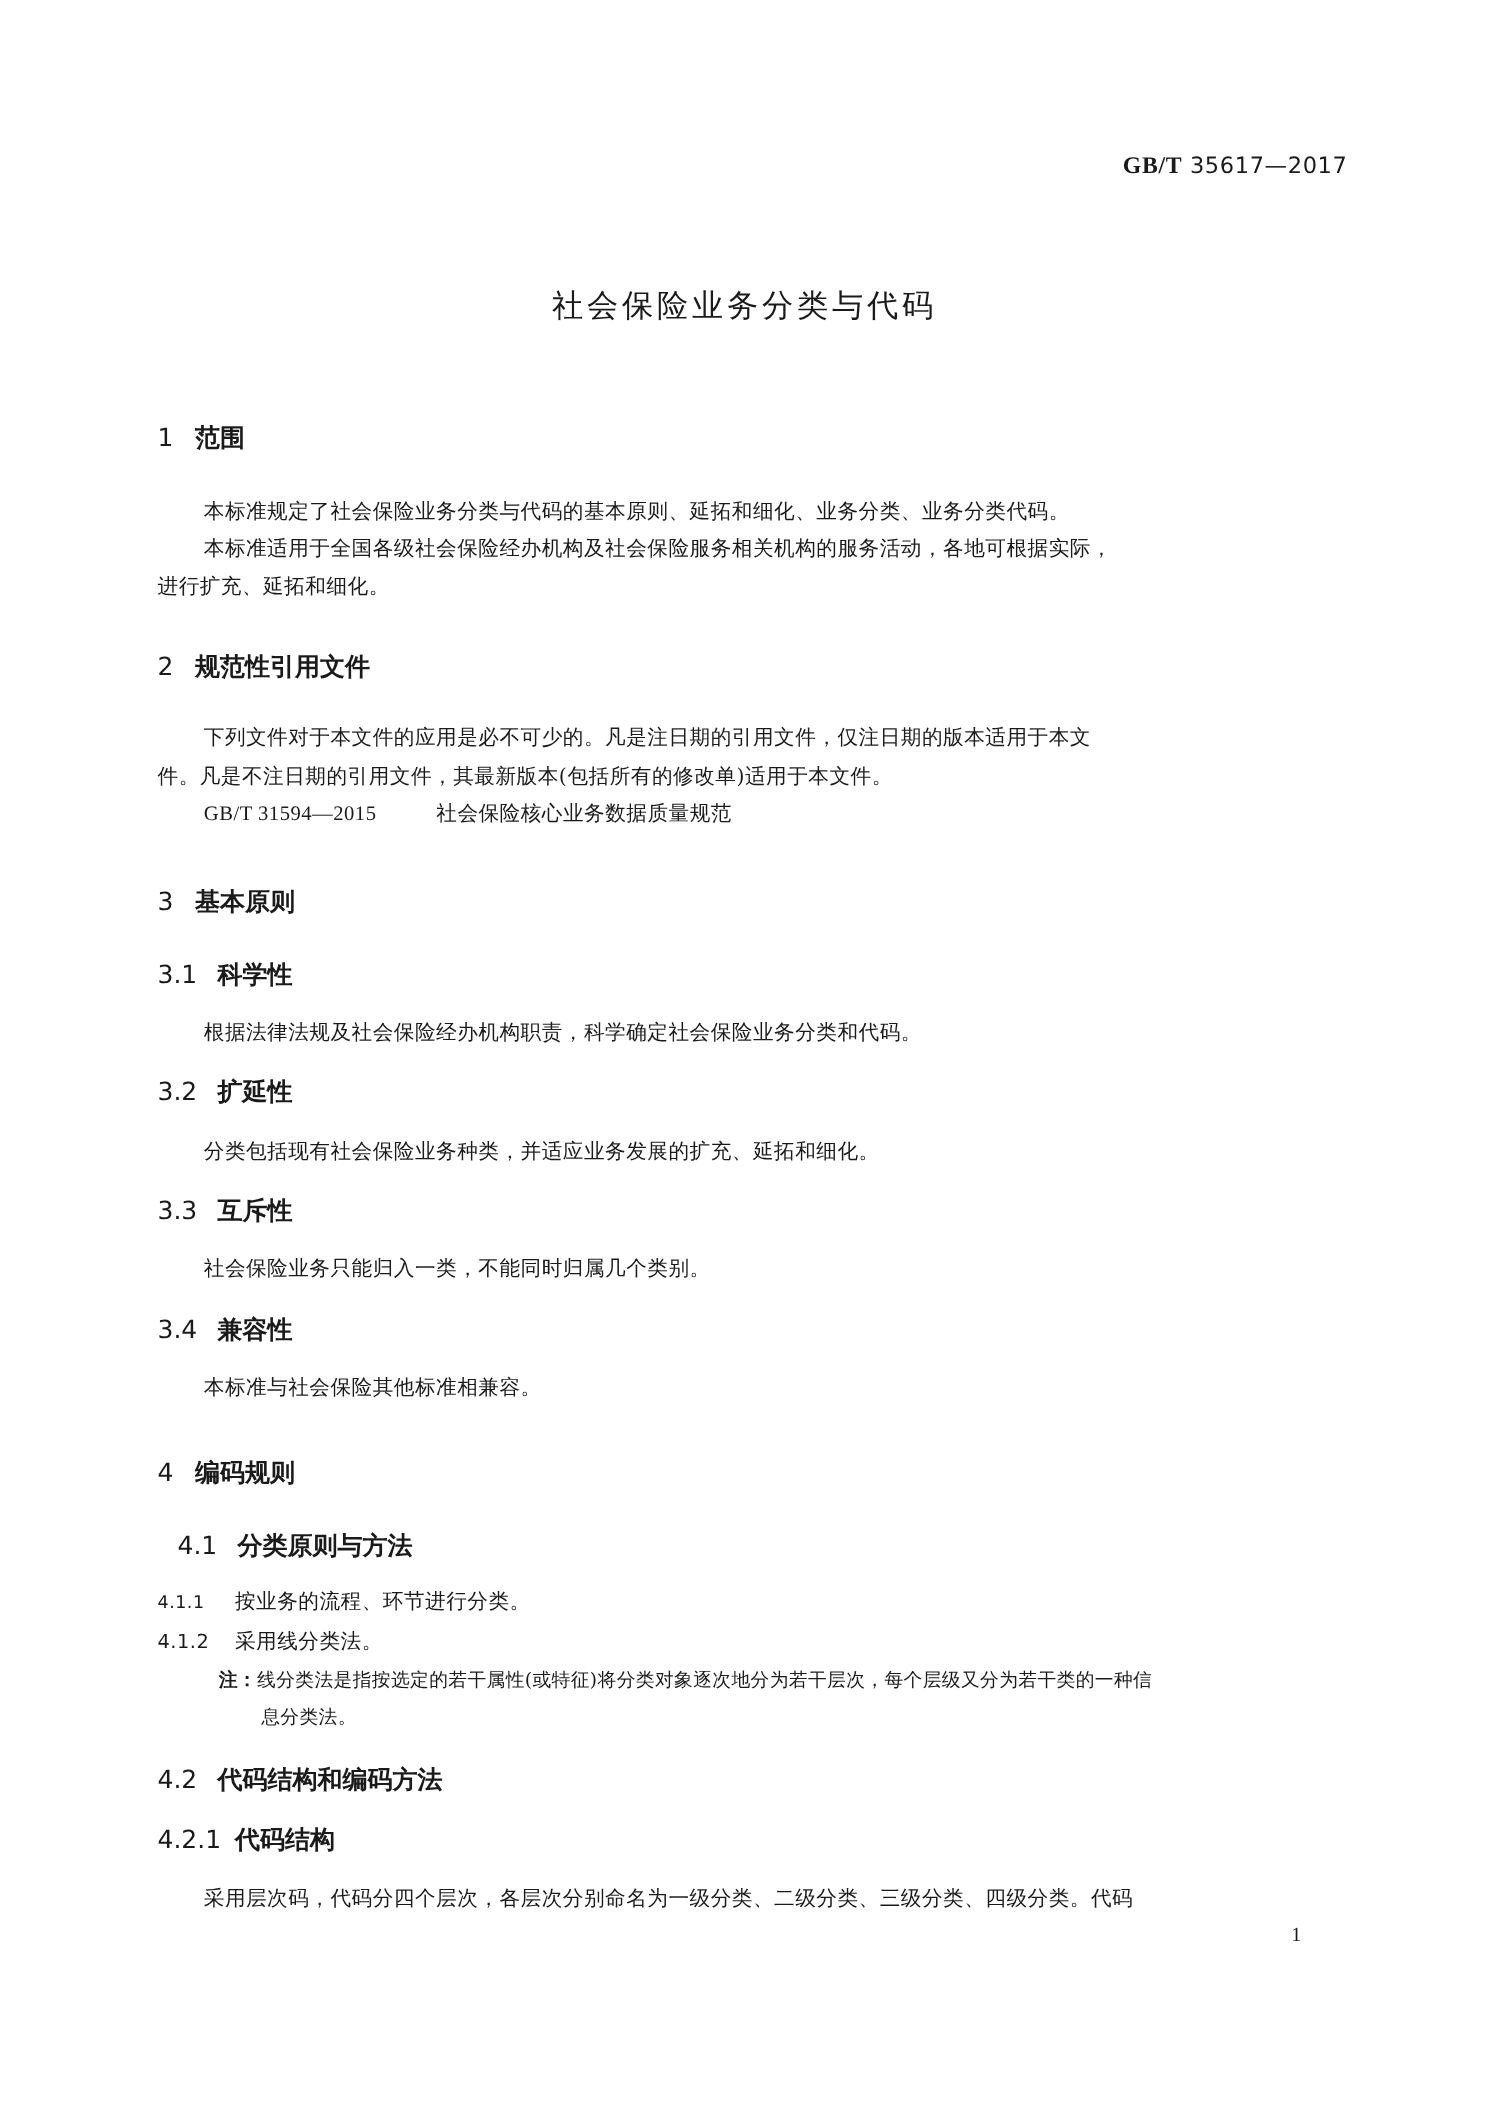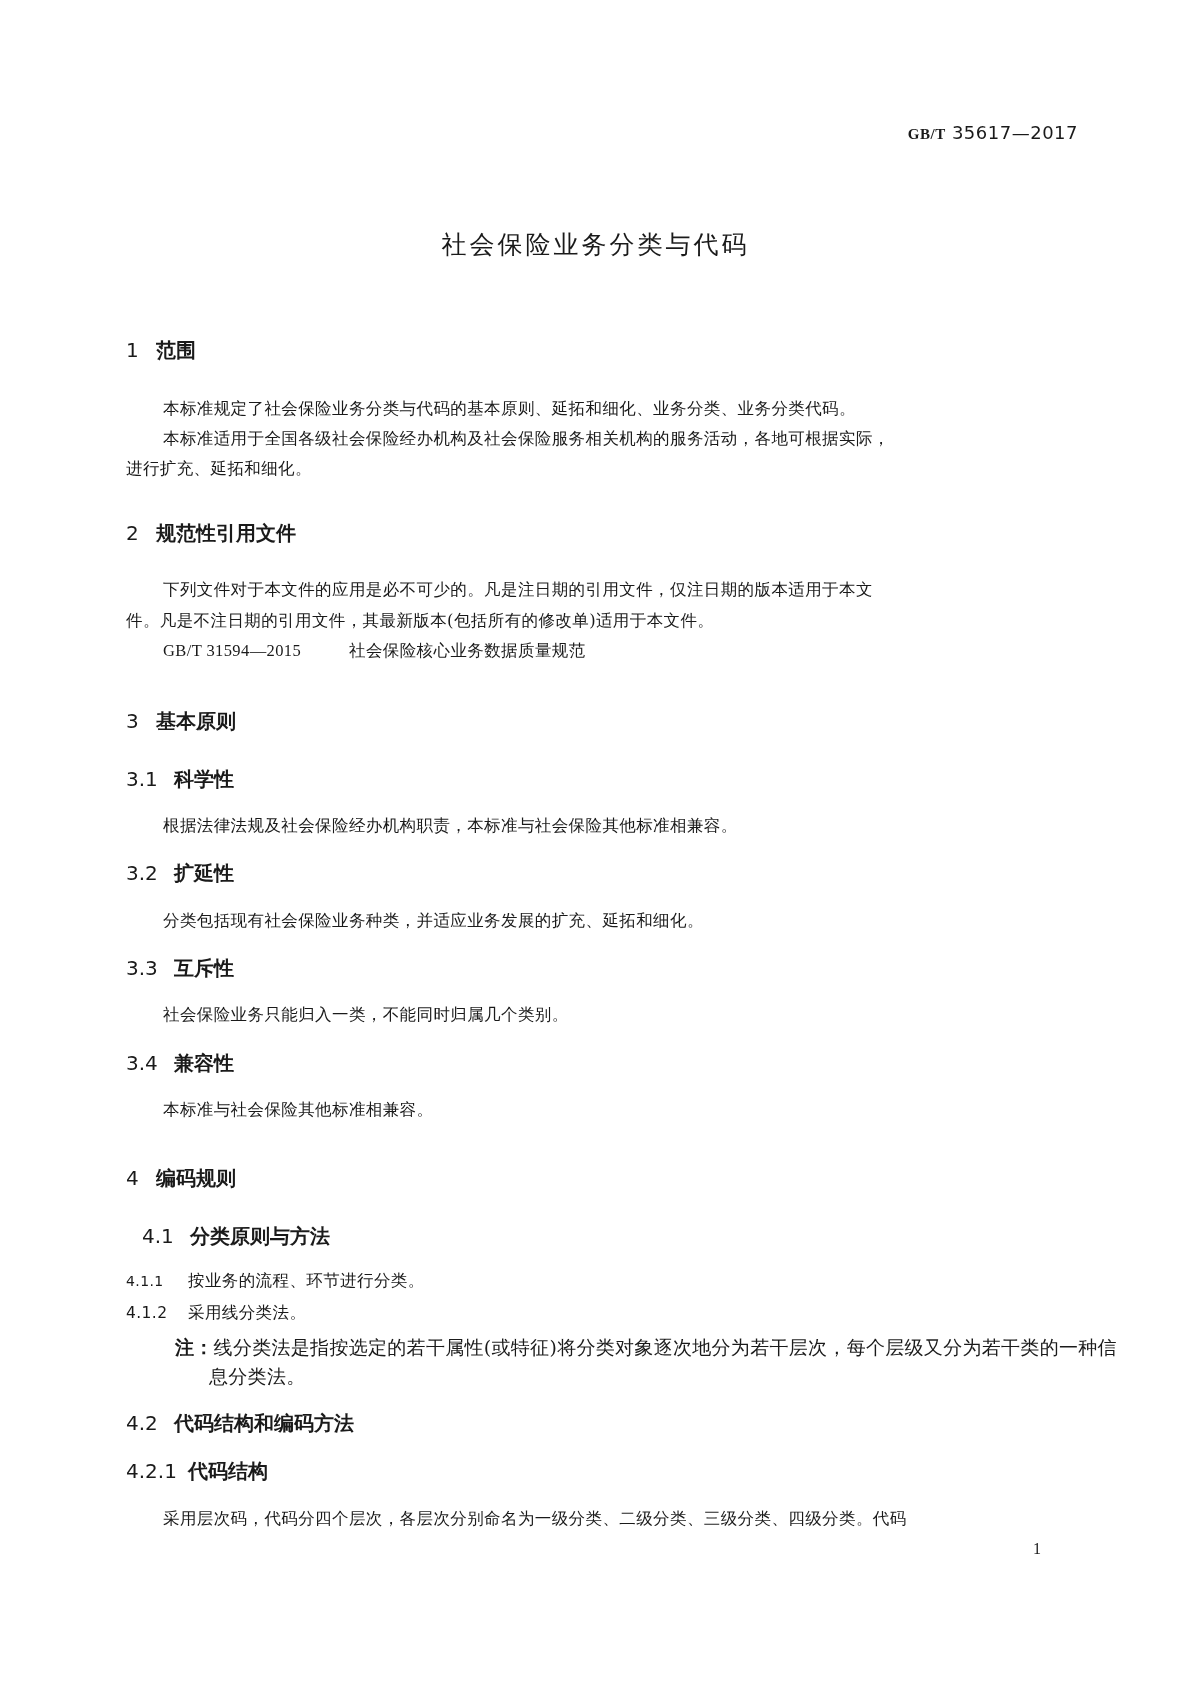--- a/index.html
+++ b/index.html
@@ -1,29 +1,29 @@
 <!DOCTYPE html>
 <html><head>
 <meta charset="utf-8">
 <style>
   html, body { margin: 0; padding: 0; background: #ffffff; }
   body { width: 1191px; height: 1684px; position: relative; overflow: hidden;
          font-family: "DejaVu Serif", "Liberation Serif", serif; color: #1a1a1a; }
   .abs { position: absolute; white-space: nowrap; }
   .std-no { top: 122px; right: 113px; font-size: 18px; letter-spacing: 0.5px; }
-  .std-no b { font-family: "Liberation Serif", serif; font-weight: bold; font-size: 15px; }
+  .std-no b { font-family: "Liberation Serif", serif; font-weight: bold; font-size: 19px; }
   .std-no span.num { font-family: "DejaVu Sans", sans-serif; }
   .title { top: 228px; left: 0; width: 1191px; text-align: center;
            font-family: "DejaVu Sans", sans-serif; font-size: 25px; letter-spacing: 3px; }
   .h { font-family: "DejaVu Sans", sans-serif; font-size: 20px; font-weight: bold; left: 126px; }
   .h .n { font-weight: normal; display: inline-block; }
   .p { font-size: 16.5px; letter-spacing: 0.4px; }
   .indent { left: 163px; }
   .full { left: 126px; }
-  .note { font-size: 19px; letter-spacing: 0.3px; }
+  .note { font-size: 15px; letter-spacing: 0.3px; }
   .note b { font-family: "DejaVu Sans", sans-serif; }
 </style>
 </head>
 <body>
 
 <div class="abs std-no">
   <b>GB/T</b>
   <span class="num">35617—2017</span>
 </div>
 
@@ -45,21 +45,21 @@
   <span style="font-family:'Liberation Serif',serif; display:inline-block; width:186px;">GB/T 31594—2015</span><span>社会保险核心业务数据质量规范</span>
 </div>
 
 <div class="abs h" style="top:708px;">
   <span class="n" style="width:30px;">3</span><span>基本原则</span>
 </div>
 
 <div class="abs h" style="top:766px;">
   <span class="n" style="width:48px;">3.1</span><span>科学性</span>
 </div>
-<div class="abs p indent" style="top:815px;">根据法律法规及社会保险经办机构职责，本标准与社会保险其他标准相兼容。</div>
+<div class="abs p indent" style="top:815px;">根据法律法规及社会保险经办机构职责，科学确定社会保险业务分类和代码。</div>
 
 <div class="abs h" style="top:860px;">
   <span class="n" style="width:48px;">3.2</span><span>扩延性</span>
 </div>
 <div class="abs p indent" style="top:910px;">分类包括现有社会保险业务种类，并适应业务发展的扩充、延拓和细化。</div>
 
 <div class="abs h" style="top:955px;">
   <span class="n" style="width:48px;">3.3</span><span>互斥性</span>
 </div>
 <div class="abs p indent" style="top:1004px;">社会保险业务只能归入一类，不能同时归属几个类别。</div>

